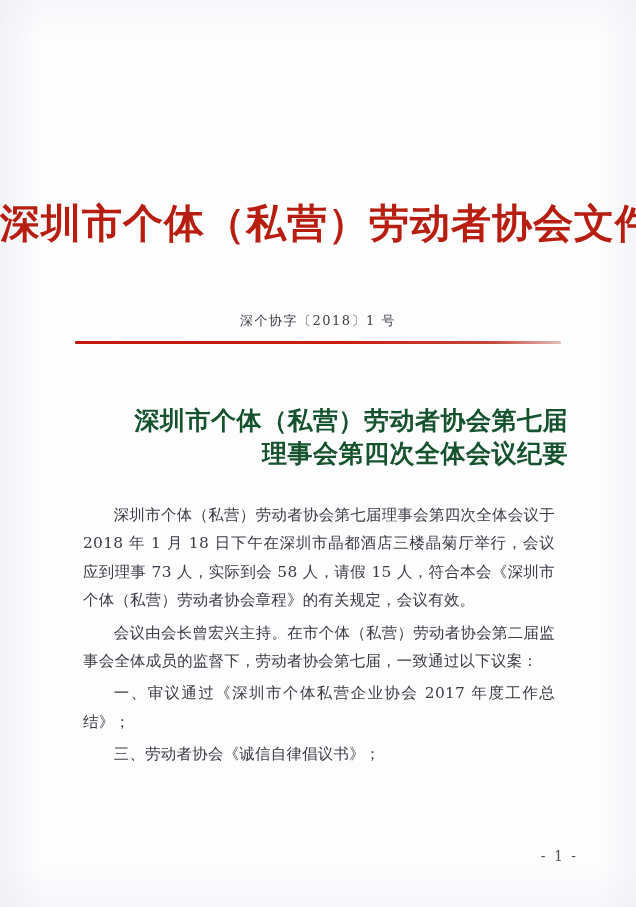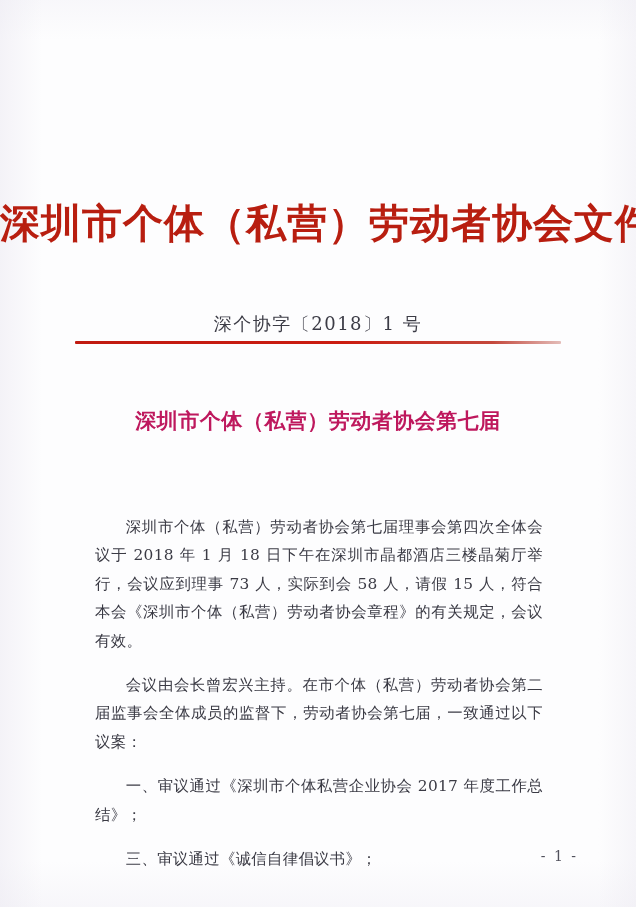--- a/index.html
+++ b/index.html
@@ -49,66 +49,66 @@
     white-space: nowrap;
   }
 
   .doc-number {
     position: absolute;
     top: 312px;
     left: 0;
     width: 636px;
     text-align: center;
     font-family: "DejaVu Serif", serif;
-    font-size: 18px;
+    font-size: 13px;
     letter-spacing: 1.5px;
     color: #3c3c46;
   }
 
   .red-rule {
     position: absolute;
     top: 341px;
     left: 75px;
     width: 486px;
     height: 3px;
     background: linear-gradient(to right,
         #c01a10 0%, #cb1c10 55%, #c4483c 86%, rgba(196,110,100,0.45) 100%);
     border-radius: 1px;
   }
 
   .doc-title {
     position: absolute;
     top: 404px;
     left: 68px;
     width: 500px;
-    text-align: center;
+    text-align: right;
     font-family: "DejaVu Serif", serif;
     font-weight: 700;
-    font-size: 21px;
+    font-size: 25px;
     line-height: 33px;
     letter-spacing: 0.5px;
-    color: #be185d;
+    color: #14532d;
   }
   .doc-title .tline { display: block; white-space: nowrap; }
 
   .body-text {
     position: absolute;
     top: 497px;
     left: 79px;
     width: 480px;
     font-family: "DejaVu Serif", serif;
     font-size: 15.4px;
     line-height: 28.4px;
     color: #3a3a44;
     text-align: justify;
     text-justify: inter-ideograph;
     letter-spacing: 0.3px;
   }
   .body-text p {
-    margin: 16px;
+    margin: 4px;
     text-indent: 2em;
   }
 
   .page-number {
     position: absolute;
     top: 848px;
     left: 0;
     width: 578px;
     text-align: right;
     font-family: "DejaVu Serif", serif;
@@ -125,24 +125,25 @@
   <div class="scan-tint"></div>
 
   <div class="masthead">深圳市个体（私营）劳动者协会文件</div>
 
   <div class="doc-number">深个协字〔2018〕1 号</div>
 
   <div class="red-rule"></div>
 
   <div class="doc-title">
     <span class="tline">深圳市个体（私营）劳动者协会第七届</span>
+    <span class="tline">理事会第四次全体会议纪要</span>
   </div>
 
   <div class="body-text">
     <p>深圳市个体（私营）劳动者协会第七届理事会第四次全体会议于 2018 年 1 月 18 日下午在深圳市晶都酒店三楼晶菊厅举行，会议应到理事 73 人，实际到会 58 人，请假 15 人，符合本会《深圳市个体（私营）劳动者协会章程》的有关规定，会议有效。</p>
     <p>会议由会长曾宏兴主持。在市个体（私营）劳动者协会第二届监事会全体成员的监督下，劳动者协会第七届，一致通过以下议案：</p>
     <p>一、审议通过《深圳市个体私营企业协会 2017 年度工作总结》；</p>
-    <p>三、审议通过《诚信自律倡议书》；</p>
+    <p>三、劳动者协会《诚信自律倡议书》；</p>
   </div>
 
   <div class="page-number">- 1 -</div>
 
 </div>
 
 </body></html>

